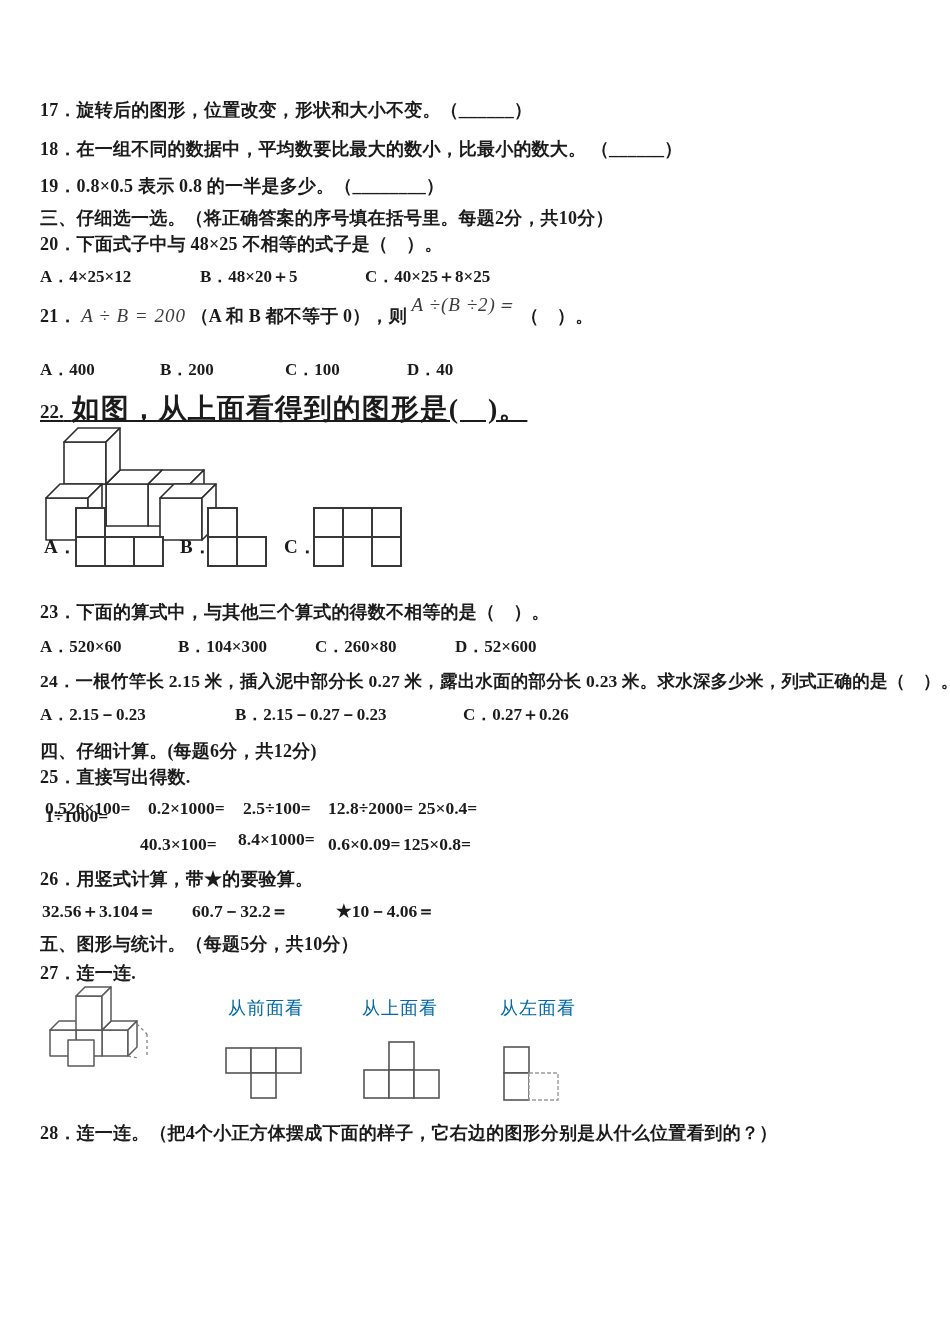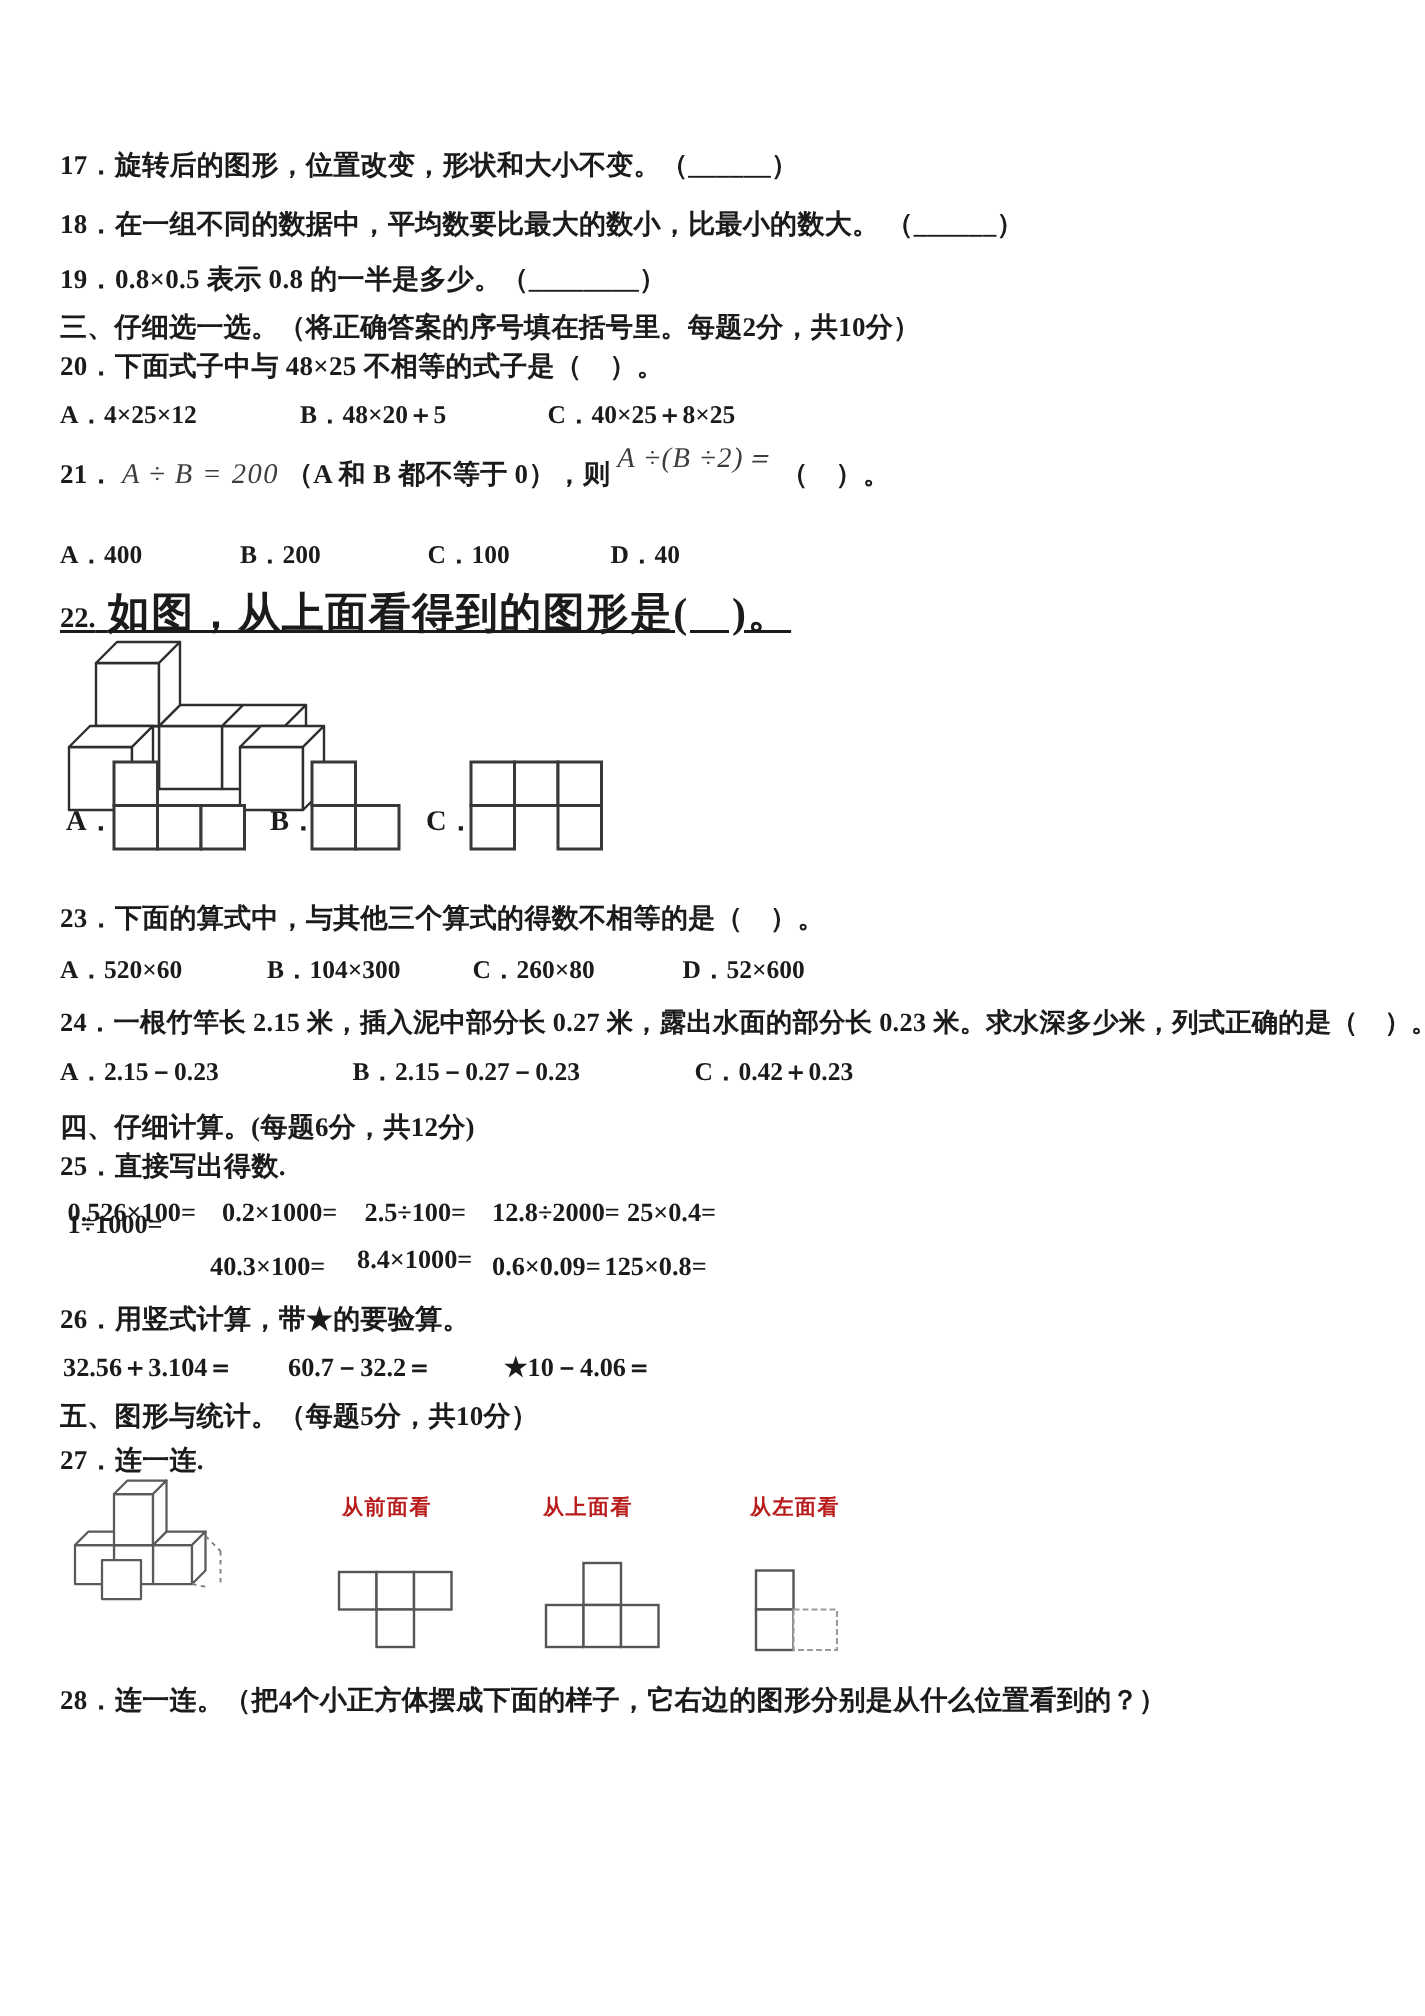--- a/index.html
+++ b/index.html
@@ -53,23 +53,23 @@
     font-size:19px;
     letter-spacing:0;
   }
   .figlabel{
     position:absolute;
     font-size:19px;
     font-weight:700;
   }
   .viewlabel{
     position:absolute;
-    font-size:14px;
-    font-weight:700;
-    color:#b91c1c;
+    font-size:18px;
+    font-weight:400;
+    color:#0369a1;
     letter-spacing:1px;
   }
   svg{position:absolute;display:block;}
   svg .cube{fill:#ffffff;stroke:#2e2e2e;stroke-width:1.6;stroke-linejoin:round;}
   svg .sketch{fill:#ffffff;stroke:#5a5a5a;stroke-width:1.5;stroke-linejoin:round;}
   svg .cell{fill:#ffffff;stroke:#383838;stroke-width:2;}
   svg .vcell{fill:#ffffff;stroke:#555555;stroke-width:1.6;}
   svg .vcell-faint{fill:#ffffff;stroke:#9a9a9a;stroke-width:1.4;stroke-dasharray:4 2;}
   svg .dash{stroke:#7a7a7a;stroke-width:1.2;fill:none;stroke-dasharray:3 3;}
 </style>
@@ -176,21 +176,21 @@
     <span class="opt" style="left:40px;top:635px">A．520×60</span>
     <span class="opt" style="left:178px;top:635px">B．104×300</span>
     <span class="opt" style="left:315px;top:635px">C．260×80</span>
     <span class="opt" style="left:455px;top:635px">D．52×600</span>
   </div>
 
   <div class="line" style="top:669px;font-size:17.5px">24．一根竹竿长 2.15 米，插入泥中部分长 0.27 米，露出水面的部分长 0.23 米。求水深多少米，列式正确的是（　）。</div>
   <div>
     <span class="opt" style="left:40px;top:703px">A．2.15－0.23</span>
     <span class="opt" style="left:235px;top:703px">B．2.15－0.27－0.23</span>
-    <span class="opt" style="left:463px;top:703px">C．0.42＋0.23</span>
+    <span class="opt" style="left:463px;top:703px">C．0.27＋0.26</span>
   </div>
 
   <div class="line" style="top:739px">四、仔细计算。(每题6分，共12分)</div>
 
   <div class="line" style="top:765px">25．直接写出得数.</div>
   <div>
     <span class="calc" style="left:45px;top:798px">0.526×100=</span>
     <span class="calc" style="left:148px;top:798px">0.2×1000=</span>
     <span class="calc" style="left:243px;top:798px">2.5÷100=</span>
     <span class="calc" style="left:328px;top:798px">12.8÷2000=</span>

